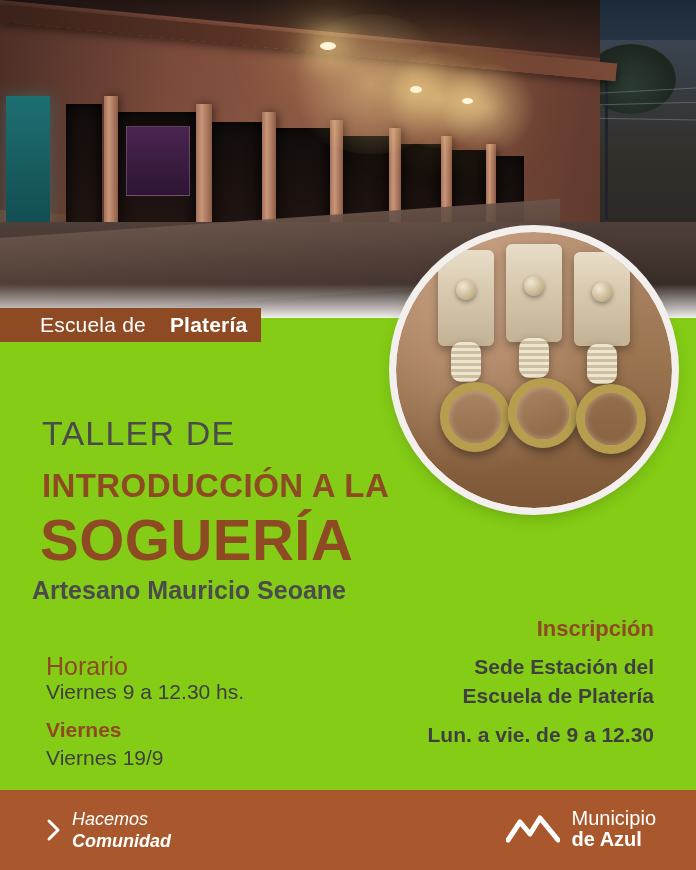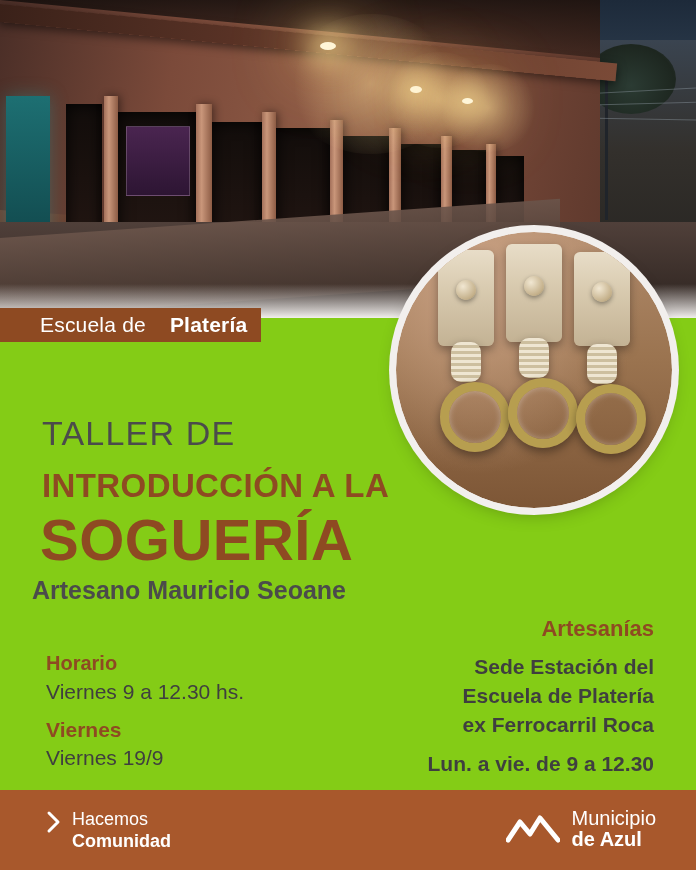--- a/index.html
+++ b/index.html
@@ -256,21 +256,21 @@
     left: 32px; top: 576px;
     font-size: 25px;
     font-weight: 700;
     color: #4b4b4b;
   }
 
   
   .lbl-horario {
     position: absolute;
     left: 46px; top: 652px;
-    font-size: 20px; font-weight: 700; color: #8e4a22;
+    font-size: 25px; font-weight: 400; color: #8e4a22;
   }
   .val-horario {
     position: absolute;
     left: 46px; top: 680px;
     font-size: 21px; font-weight: 400; color: #3f3f3f;
   }
   .lbl-inicio {
     position: absolute;
     left: 46px; top: 718px;
     font-size: 21px; font-weight: 700; color: #8e4a22;
@@ -301,21 +301,21 @@
   
   .footer {
     position: absolute;
     left: 0; bottom: 0;
     width: 696px; height: 80px;
     background: #a8582c;
   }
   .foot-left {
     position: absolute;
     left: 46px; top: 18px;
-    display: flex; 
+    display: flex; align-items: center; font-style: italic;
   }
   .chev {
     width: 16px; height: 28px;
     margin-right: 10px;
     color: #ffffff;
     display: inline-block;
   }
   .foot-text {
     color: #ffffff;
     line-height: 22px;
@@ -417,24 +417,23 @@
   <div class="t-intro">INTRODUCCIÓN A LA</div>
   <div class="t-sogueria">SOGUERÍA</div>
   <div class="t-artesano">Artesano Mauricio Seoane</div>
 
   <div class="lbl-horario">Horario</div>
   <div class="val-horario">Viernes 9 a 12.30 hs.</div>
   <div class="lbl-inicio">Viernes</div>
   <div class="val-inicio">Viernes 19/9</div>
 
   <div class="insc-col">
-    <div class="insc-title">Artesanías</div>
+    <div class="insc-title">Inscripción</div>
     <div class="insc-line sp">Sede Estación del</div>
     <div class="insc-line">Escuela de Platería</div>
-    <div class="insc-line">ex Ferrocarril Roca</div>
     <div class="insc-line sp">Lun. a vie. de 9 a 12.30</div>
   </div>
 
   <div class="footer">
     <div class="foot-left">
       <span class="chev">
         <svg width="16" height="28" viewBox="0 0 16 28" aria-hidden="true">
           <polyline points="3,5 12,14 3,23" fill="none" stroke="#ffffff" stroke-width="3" stroke-linecap="round" stroke-linejoin="round"></polyline>
         </svg>
       </span>

